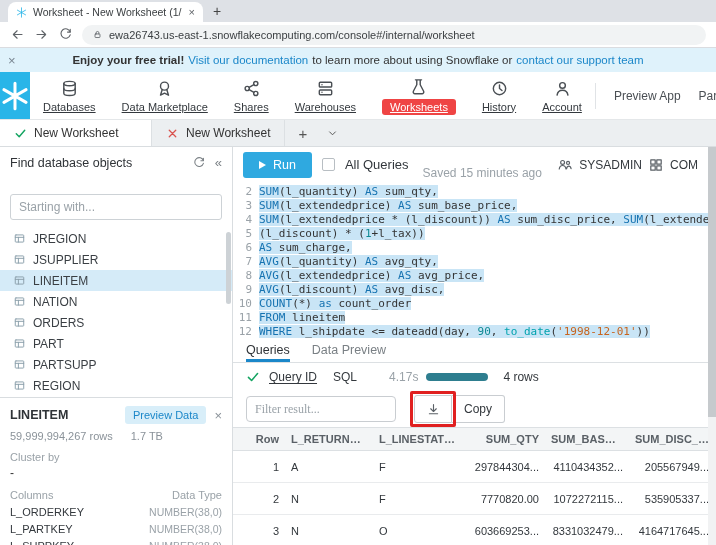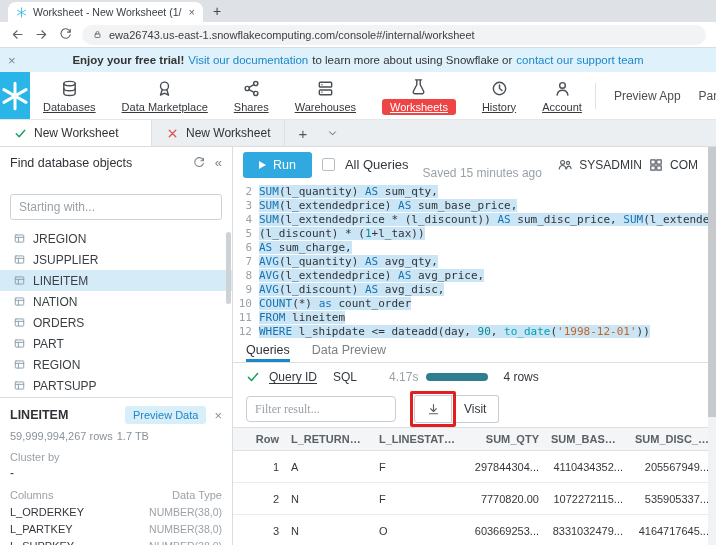--- a/index.html
+++ b/index.html
@@ -72,21 +72,21 @@
               color:#3A3F44; cursor:pointer; }
   .tree-row.selected { background:#D5EBF8; }
   .tree-ic { width:13px; height:13px; color:#8CA0AC; }
   .tree-thumb { position:absolute; right:1px; top:4px; width:5px; height:72px; background:#CDD2D6; border-radius:3px; }
   .sb-detail { border-top:1px solid #D9DDE0; padding:8px 10px; font-size:11px; flex:none; height:148px; overflow:hidden; }
   .det-head { display:flex; align-items:center; gap:8px; }
   .det-title { font-size:12.5px; font-weight:bold; color:#2F3337; flex:1; }
   .preview-btn { background:#D8EEF9; color:#1B87C9; border:none; border-radius:3px; font-size:11px;
                  padding:3px 8px; font-family:inherit; cursor:pointer; }
   .det-close { color:#8A9299; font-size:13px; cursor:pointer; }
-  .det-stats { margin-top:6px; display:flex; gap:4px; color:#8A9299; }
+  .det-stats { margin-top:6px; display:flex; gap:18px; color:#8A9299; }
   .det-label { margin-top:9px; color:#9AA2A8; }
   .det-dash { margin-top:3px; font-size:12px; color:#333; }
   .det-cols-head { margin-top:9px; display:flex; justify-content:space-between; color:#9AA2A8; }
   .col-row { display:flex; justify-content:space-between; margin-top:5px; }
   .col-name { color:#33383D; }
   .col-type { color:#9AA2A8; font-size:10.5px; }
 
   
   .main { flex:1; min-width:0; display:flex; flex-direction:column; background:#fff; }
   .toolbar { height:35px; flex:none; display:flex; align-items:center; gap:10px; padding:0 10px; }
@@ -379,30 +379,30 @@
           </span>
           <span>PART</span>
         </div>
         <div class="tree-row">
           <span class="icon tree-ic">
             <svg viewBox="0 0 20 20">
               <rect x="3.5" y="4.5" width="13" height="11" rx="1"></rect>
               <path d="M3.5 8.2h13M8.3 8.2v7.3"></path>
             </svg>
           </span>
+          <span>PARTSUPP</span>
+        </div>
+        <div class="tree-row">
+          <span class="icon tree-ic">
+            <svg viewBox="0 0 20 20">
+              <rect x="3.5" y="4.5" width="13" height="11" rx="1"></rect>
+              <path d="M3.5 8.2h13M8.3 8.2v7.3"></path>
+            </svg>
+          </span>
           <span>REGION</span>
-        </div>
-        <div class="tree-row">
-          <span class="icon tree-ic">
-            <svg viewBox="0 0 20 20">
-              <rect x="3.5" y="4.5" width="13" height="11" rx="1"></rect>
-              <path d="M3.5 8.2h13M8.3 8.2v7.3"></path>
-            </svg>
-          </span>
-          <span>PARTSUPP</span>
         </div>
         <div class="tree-row">
           <span class="icon tree-ic">
             <svg viewBox="0 0 20 20">
               <rect x="3.5" y="4.5" width="13" height="11" rx="1"></rect>
               <path d="M3.5 8.2h13M8.3 8.2v7.3"></path>
             </svg>
           </span>
           <span>SUPPLIER</span>
         </div>
@@ -508,21 +508,21 @@
     <div class="filter-row">
       <input class="filter-input" placeholder="Filter result..." style="">
       <div class="btn-group">
         <div class="dl-btn">
           <span class="icon dl-ic">
               <svg viewBox="0 0 20 20">
                 <path d="M10 3.5v8.7M6.3 9l3.7 3.7L13.7 9M4.5 15.7h11"></path>
               </svg>
             </span>
         </div>
-        <button class="copy-btn">Visit</button>
+        <button class="copy-btn">Copy</button>
         <div class="red-box"></div>
       </div>
     </div>
 
     <div class="rtable">
       <div class="thead">
           <div class="tcell num" style="width: 52px;">Row</div>
           <div class="tcell" style="width: 88px;">L_RETURNFLAG</div>
           <div class="tcell" style="width: 88px;">L_LINESTATUS</div>
           <div class="tcell num" style="width: 84px;">SUM_QTY</div>

